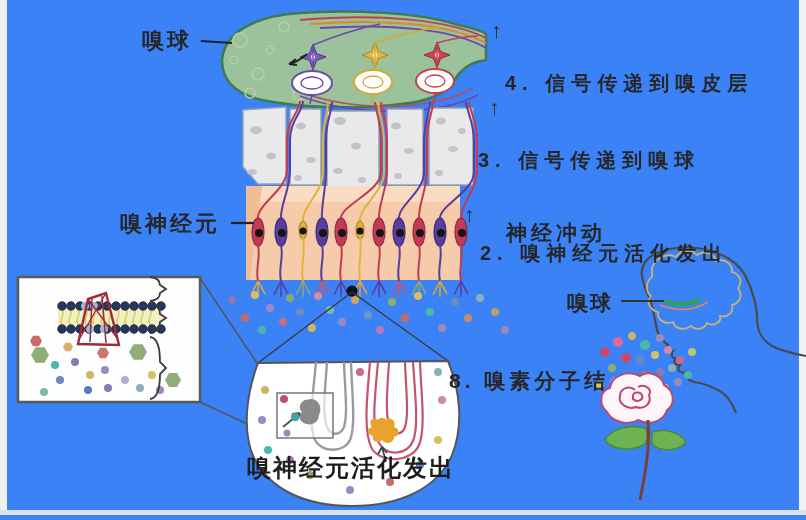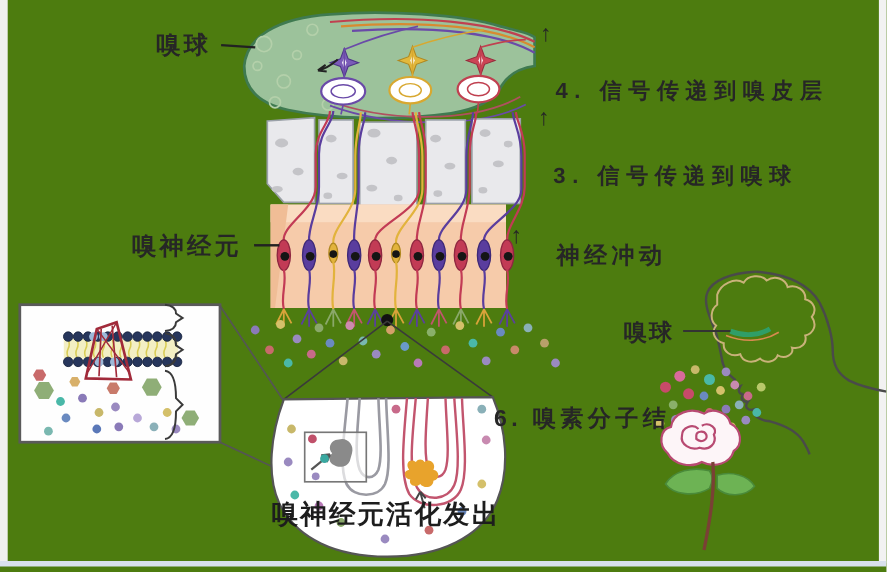--- a/index.html
+++ b/index.html
@@ -1,17 +1,17 @@
 <!DOCTYPE html>
 <html><head>
 <meta charset="utf-8">
 <style>
   html,body{margin:0;padding:0;background:#fff;}
   #stage{
-    position:relative;width:806px;height:520px;overflow:hidden;background:#4d7c0f;
+    position:relative;width:806px;height:520px;overflow:hidden;background:#3b82f6;
     font-family:"Liberation Sans","DejaVu Sans",sans-serif;
   }
   #art{position:absolute;left:0;top:0;}
   .label{
     position:absolute;font-weight:700;color:#262626;white-space:nowrap;line-height:1.25;
   }
   .lab-lg{font-size:22px;letter-spacing:3px;}
   .step{font-size:20px;letter-spacing:6px;margin-top:48px;}
   .step-sm{font-size:21px;letter-spacing:4px;}
   .arrowglyph{font-size:21px;letter-spacing:0;font-weight:700;color:#262626;position:absolute;}
@@ -440,24 +440,25 @@
 
 <div class="label lab-lg" style="left:142px;top:27px;">嗅球</div>
 
 
 <div class="label lab-lg" style="left:120px;top:210px;text-align:right;">嗅神经元</div>
 
 <span class="arrowglyph" style="left:491px;top:19px;">↑</span>
 <div class="label step" style="left:505px;top:23px;">4. 信号传递到嗅皮层</div>
 
 <span class="arrowglyph" style="left:489px;top:96px;">↑</span>
-<div class="label step" style="left:503px;top:100px;">3. 信号传递到嗅球</div>
+<div class="label step" style="left:478px;top:100px;">3. 信号传递到嗅球</div>
 
 <span class="arrowglyph" style="left:464px;top:203px;">↑</span>
+<div class="label step" style="left:480px;top:193px;">2. 嗅神经元活化发出</div>
 <div class="label step-sm" style="left:506px;top:220px;">神经冲动</div>
 
-<div class="label step-sm" style="left:449px;top:368px;">6. 嗅素分子结</div>
+<div class="label step-sm" style="left:449px;top:368px;">8. 嗅素分子结</div>
 
 <div class="label caption" style="left:247px;top:453px;">嗅神经元活化发出</div>
 
 <div class="label" style="left:567px;top:290px;font-size:21px;letter-spacing:2px;">嗅球</div>
 
 </div>
 
 </body></html>

